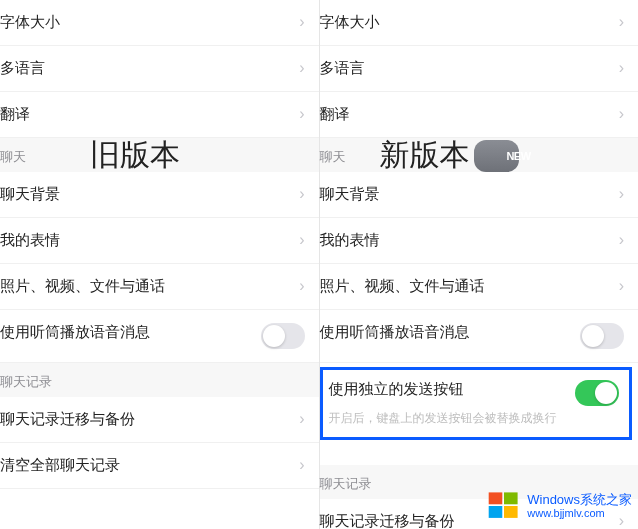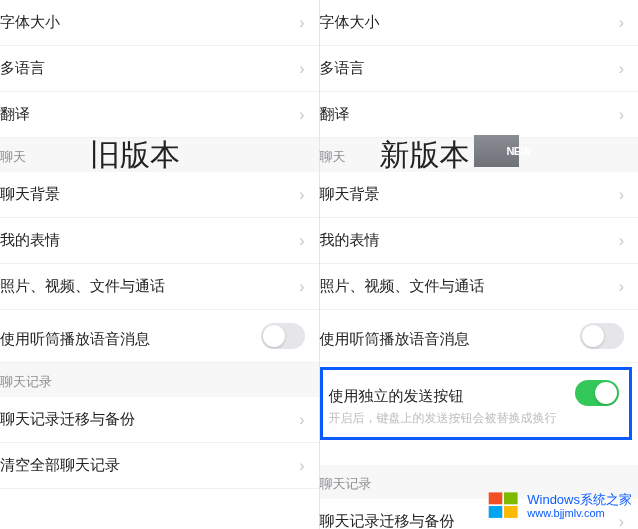--- a/index.html
+++ b/index.html
@@ -13,21 +13,21 @@
       overflow: hidden;
     }
     .panel {
       flex: 1;
       position: relative;
       background: #fff;
     }
     .panel-left { border-right: 1px solid #e5e5e5; }
     .row {
       display: flex;
-      align-items: flex-end;
+      align-items: flex-start;
       justify-content: space-between;
       padding: 13px 14px 13px 0;
       background: #fff;
       border-bottom: 1px solid #f0f0f0;
       font-size: 15px;
       color: #222;
     }
     .row .label { flex: 1; }
     .chevron {
       color: #c7c7cc;
@@ -60,33 +60,33 @@
       box-shadow: 0 1px 3px rgba(0,0,0,0.2);
     }
     .toggle.on { background: #34c759; }
     .toggle.on .knob { left: 20px; }
     .overlay-label {
       position: absolute;
       font-size: 30px;
       color: #222;
       z-index: 5;
       display: flex;
-      align-items: flex-start;
+      align-items: center;
       gap: 4px;
     }
     .overlay-left { top: 135px; left: 90px; }
     .overlay-right { top: 135px; left: 60px; }
     .new-badge {
       display: inline-flex;
       align-items: center;
       justify-content: center;
       width: 32px;
       height: 32px;
       background: linear-gradient(180deg, #8a8d94, #6e7178);
-      border-radius: 0;
+      border-radius: 12px;
       color: #fff;
       font-size: 11px;
       font-weight: bold;
       letter-spacing: -0.5px;
       padding-left: 45px;
     }
     .highlight-box {
       border: 3px solid #0a5bff;
       margin: 4px 6px 25px 0;
     }

